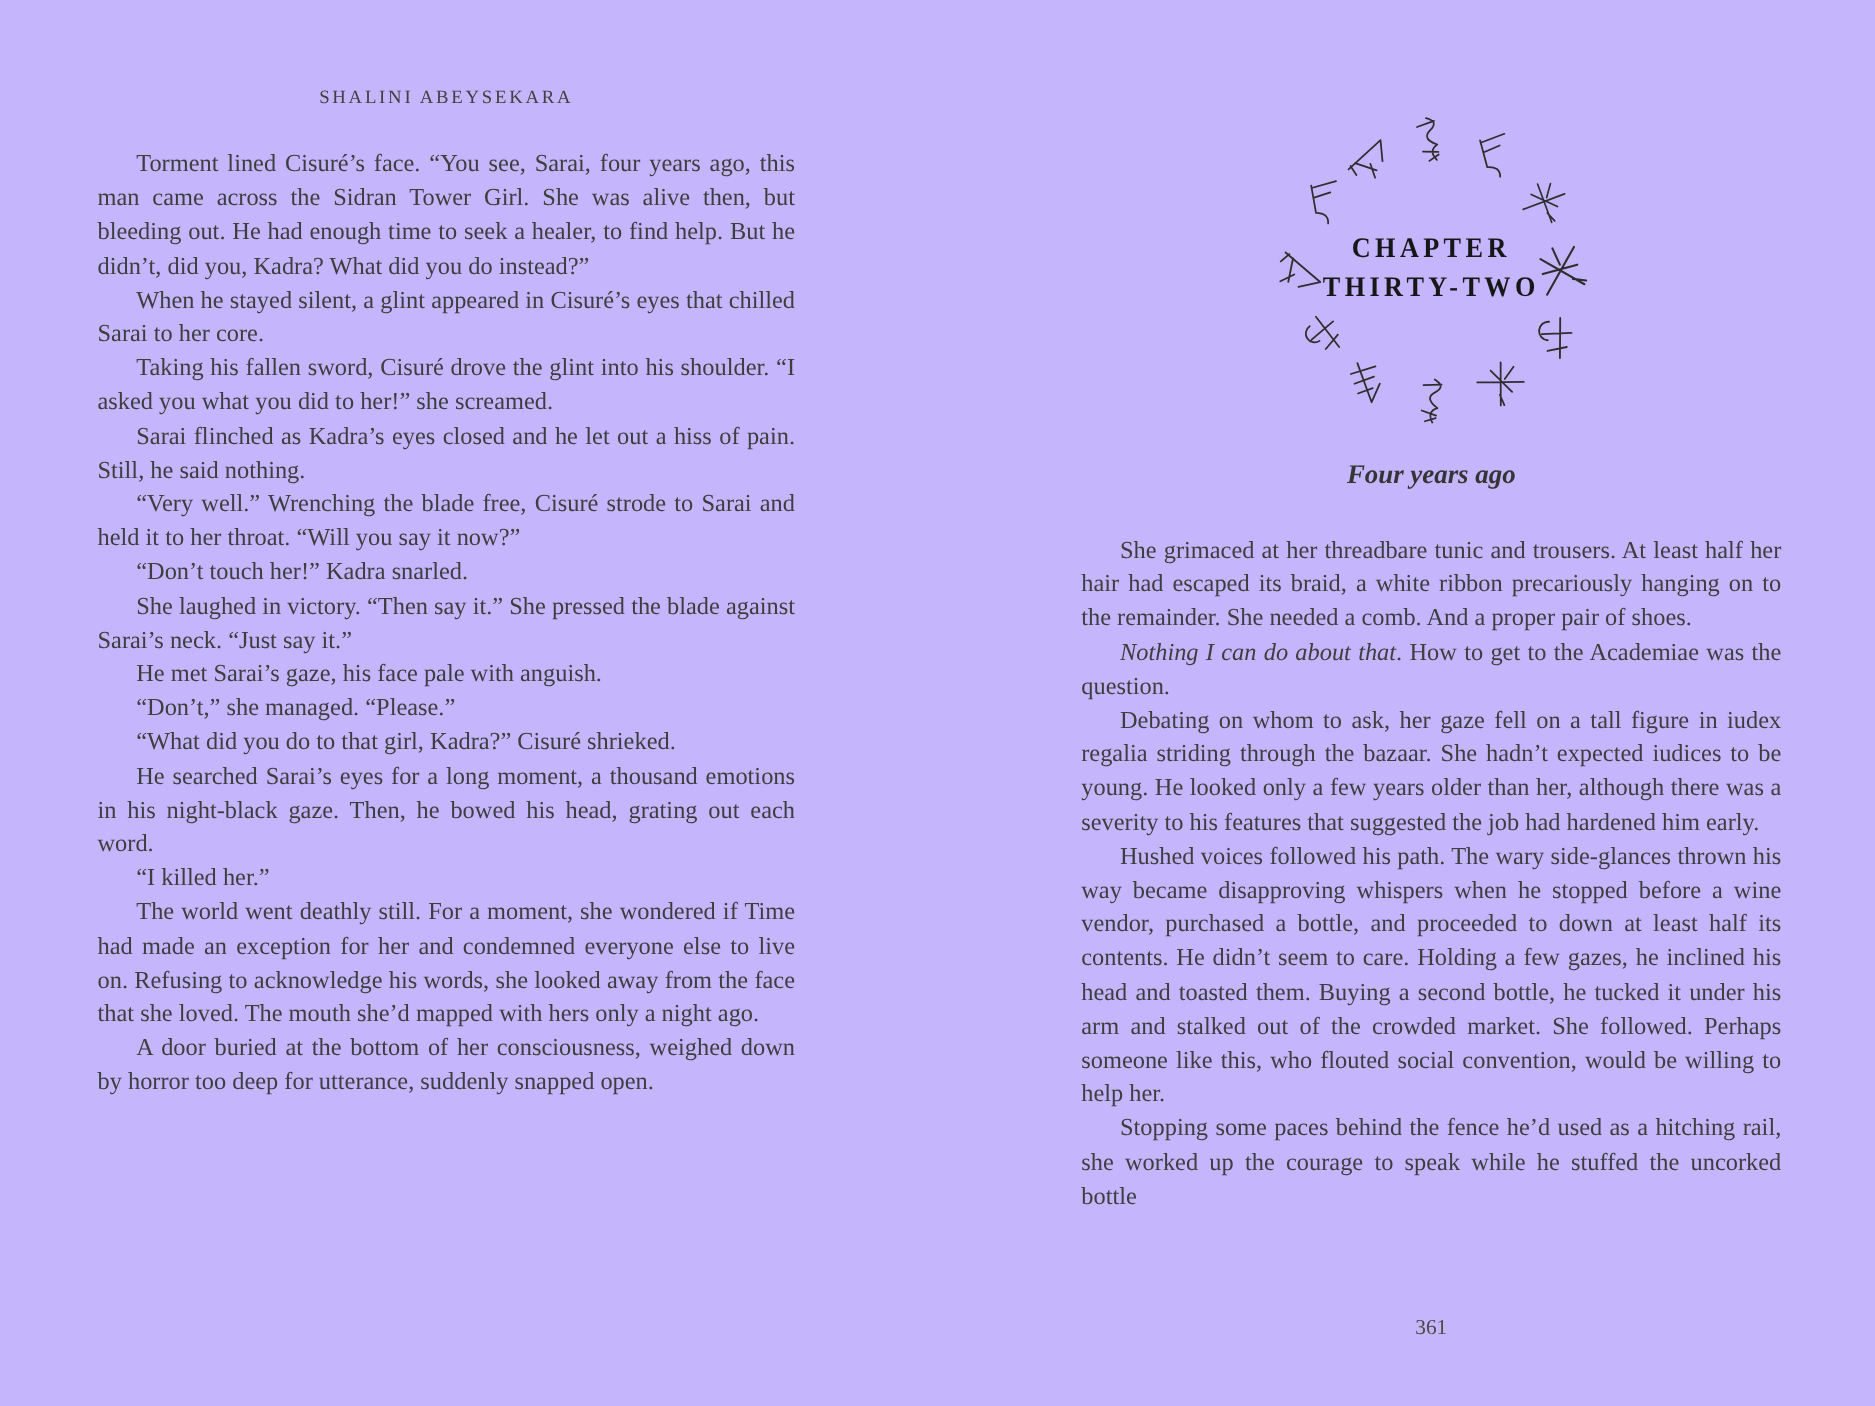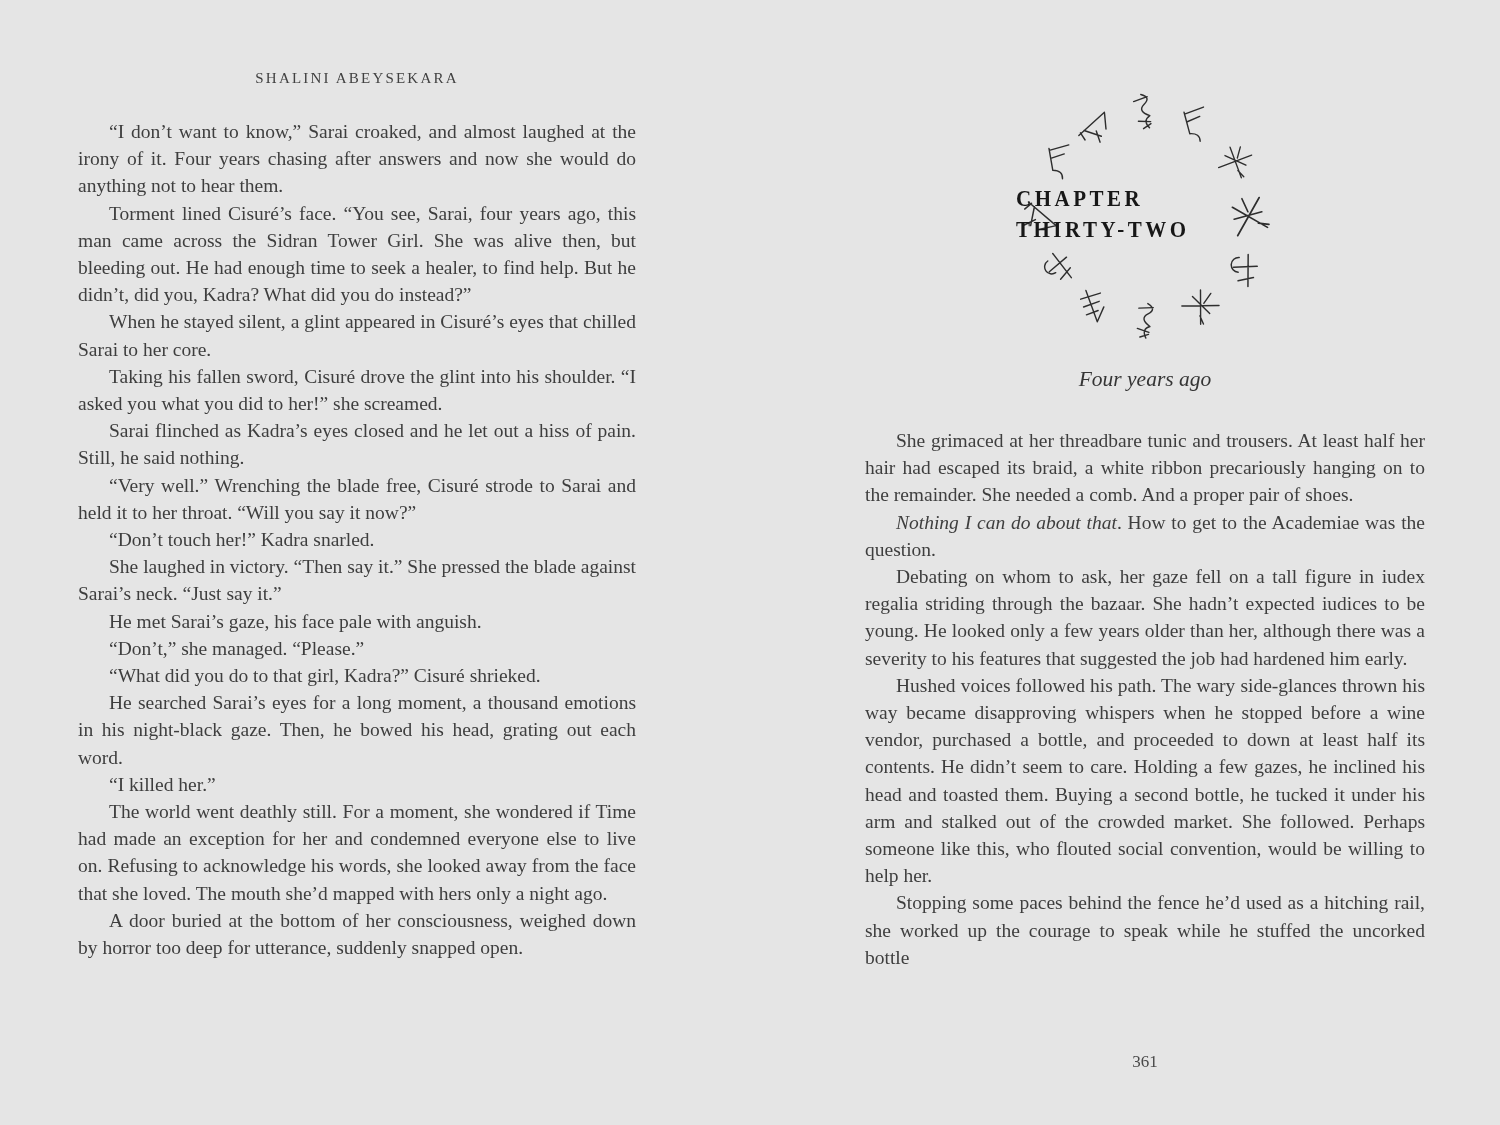--- a/index.html
+++ b/index.html
@@ -1,19 +1,19 @@
 <!DOCTYPE html>
 <html><head>
 <meta charset="utf-8">
 <style>
   html,body{margin:0;padding:0;background:#ffffff;}
   .spread{
     position:relative;
     width:1500px;height:1125px;
-    background:#e5e5e5;
+    background:#c4b5fd;
     overflow:hidden;
     font-family:"Liberation Serif", serif;
     color:#3e3e3e;
   }
   .page{position:absolute;top:0;height:1125px;}
   .page.left{left:78px;width:558px;}
   .page.right{left:865px;width:560px;}
 
   .running-head{
     position:absolute;top:70px;left:0;width:100%;
@@ -42,49 +42,48 @@
 
   .chapter-ornament{
     position:absolute;top:88px;left:50%;
     transform:translateX(-50%);
     width:258px;height:252px;
   }
   .chapter-ornament svg{position:absolute;top:0;left:0;}
   .chapter-title{
     position:absolute;top:0;left:0;width:100%;height:100%;
     display:flex;flex-direction:column;
-    align-items:flex-start;justify-content:center;
+    align-items:center;justify-content:center;
     text-align:center;
   }
   .chapter-title .line{
     font-size:21px;font-weight:700;
     letter-spacing:3.5px;line-height:31px;
     color:#171717;
     transform:scaleY(1.08);
   }
 
   .section-subtitle{
     position:absolute;top:367px;left:0;width:100%;
     text-align:center;
     font-style:italic;
-    font-size:21.5px;color:#353535;
+    font-size:21.5px;color:#353535;font-weight:bold;
   }
 
   .rune{stroke:#2e2e2e;fill:none;stroke-width:1.4;stroke-linecap:round;stroke-linejoin:round;}
 </style>
 </head>
 <body>
 
 <div class="spread">
 
   <div class="page left">
     <div class="running-head">SHALINI ABEYSEKARA</div>
 
     <div class="body-text">
-      <p>“I don’t want to know,” Sarai croaked, and almost laughed at the irony of it. Four years chasing after answers and now she would do anything not to hear them.</p>
       <p>Torment lined Cisuré’s face. “You see, Sarai, four years ago, this man came across the Sidran Tower Girl. She was alive then, but bleeding out. He had enough time to seek a healer, to find help. But he didn’t, did you, Kadra? What did you do instead?”</p>
       <p>When he stayed silent, a glint appeared in Cisuré’s eyes that chilled Sarai to her core.</p>
       <p>Taking his fallen sword, Cisuré drove the glint into his shoulder. “I asked you what you did to her!” she screamed.</p>
       <p>Sarai flinched as Kadra’s eyes closed and he let out a hiss of pain. Still, he said nothing.</p>
       <p>“Very well.” Wrenching the blade free, Cisuré strode to Sarai and held it to her throat. “Will you say it now?”</p>
       <p>“Don’t touch her!” Kadra snarled.</p>
       <p>She laughed in victory. “Then say it.” She pressed the blade against Sarai’s neck. “Just say it.”</p>
       <p>He met Sarai’s gaze, his face pale with anguish.</p>
       <p>“Don’t,” she managed. “Please.”</p>
       <p>“What did you do to that girl, Kadra?” Cisuré shrieked.</p>

